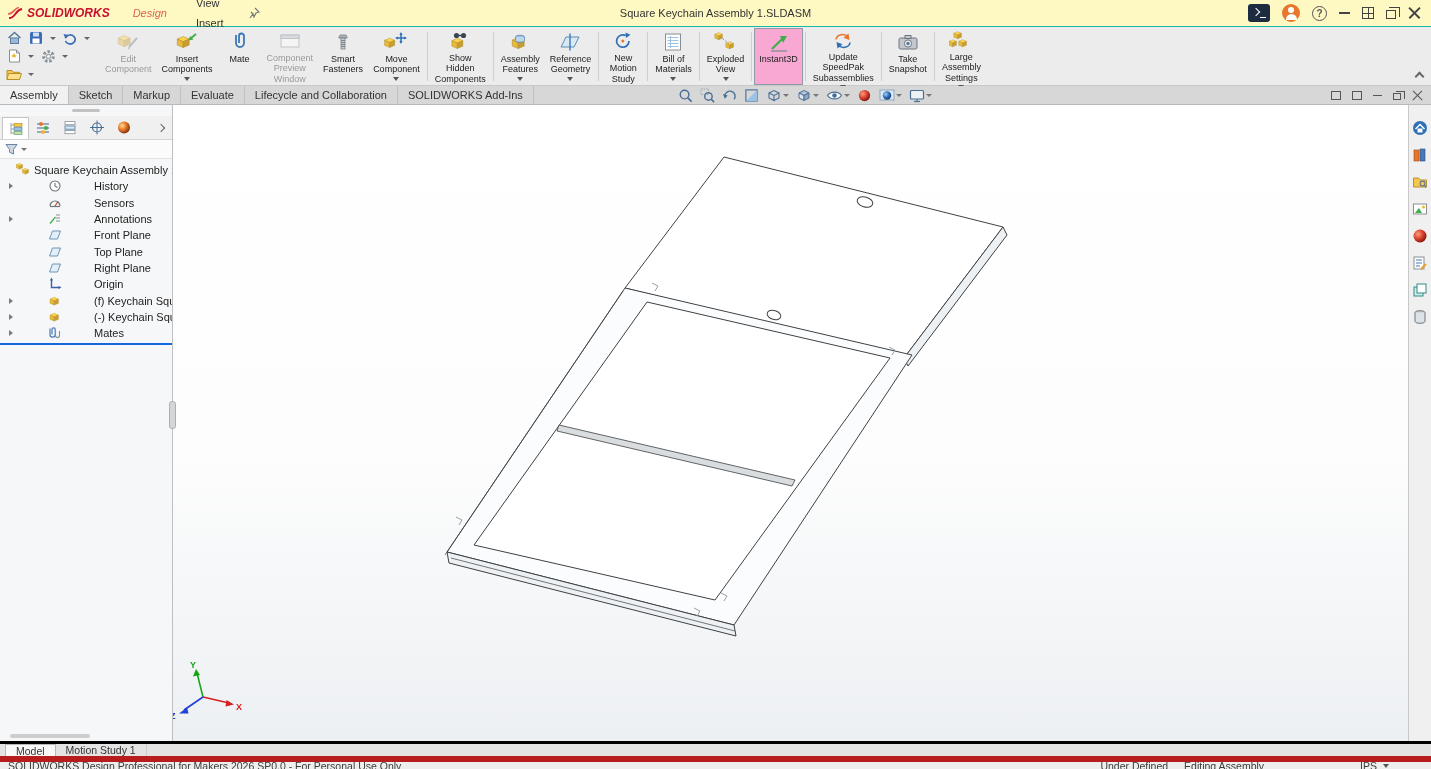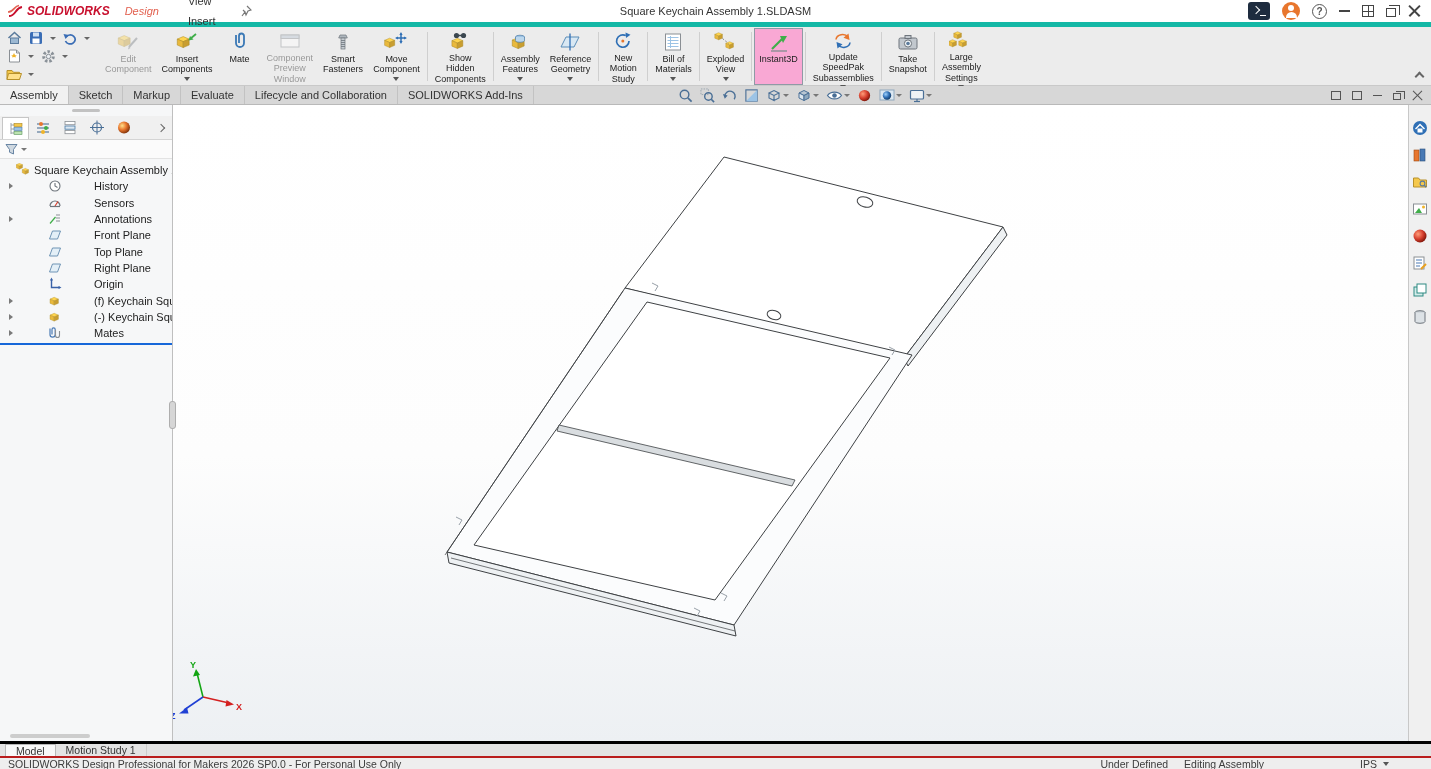--- a/index.html
+++ b/index.html
@@ -5,25 +5,25 @@
   * { box-sizing: border-box; }
   html,body { margin:0; padding:0; }
   body {
     width:1431px; height:769px; overflow:hidden; position:relative;
     font-family:"Liberation Sans", sans-serif; font-size:11px; color:#222;
     background:#e9e9e9;
   }
   svg { display:block; }
 
   
-  .titlebar{ position:absolute; top:0; left:0; right:0; height:27px; background:#ffffff;
-    display:flex; align-items:center; border-bottom:5px solid #14b8a6; }
+  .titlebar{ position:absolute; top:0; left:0; right:0; height:27px; background:#fef9c3;
+    display:flex; align-items:center; border-bottom:1px solid #14b8a6; }
   .logo{ display:flex; align-items:center; gap:3px; padding-left:7px; }
   .brand{ color:#c8102e; font-weight:bold; font-style:italic; font-size:12px; }
-  .brand-suffix{ color:#e2604f; font-style:italic; font-size:11px; margin-left:12px; }
+  .brand-suffix{ color:#e2604f; font-style:italic; font-size:11px; margin-left:20px; }
   .menus{ display:flex; margin-left:20px;flex-direction:column; }
   .menu{ padding:4px 9px; color:#333; cursor:default; }
   .pin{ margin-left:4px; }
   .doc-title{ position:absolute; left:50%; transform:translateX(-50%); color:#333; }
   .tb-right{ margin-left:auto; display:flex; align-items:center; gap:12px; padding-right:10px; }
   .console-btn{ width:22px; height:18px; background:#1e2c3f; border-radius:3px; position:relative; }
   .console-btn::before{ content:""; position:absolute; left:5px; top:5px; width:5px; height:5px;
     border-right:1.5px solid #fff; border-top:1.5px solid #fff; transform:rotate(45deg); }
   .console-btn::after{ content:""; position:absolute; right:4px; bottom:4px; width:6px; height:1.5px; background:#fff; }
   .avatar{ width:18px; height:18px; border-radius:50%; background:#e8762d; position:relative; }
@@ -104,21 +104,21 @@
   .rs-btn{ width:18px; height:18px; display:flex; align-items:center; justify-content:center; }
 
   
   .bottomtabs{ position:absolute; top:741px; left:0; right:0; height:15px; background:#e3e3e3;
     border-top:3px solid #000000; display:flex; align-items:stretch; padding-left:5px; }
   .btab{ padding:0 10px; display:flex; align-items:center; font-size:10.5px; color:#333; border-right:1px solid #cccccc; }
   .btab.active{ background:#f8f8f8; border:1px solid #b8b8b8; border-bottom:none; }
 
   
   .statusbar{ position:absolute; top:756px; left:0; right:0; height:13px; background:#eeeeee;
-    border-top:2px solid #b91c1c; display:flex; align-items:center; padding:0 8px; font-size:10.5px; color:#3c3c3c; }
+    border-top:6px solid #b91c1c; display:flex; align-items:center; padding:0 8px; font-size:10.5px; color:#3c3c3c; }
   .status-left{ flex:1; }
   .s-def{ margin-right:16px; }
   .s-mode{ margin-right:96px; }
   .s-units{ margin-right:6px; }
   .scaret{ width:0; height:0; border-left:3.5px solid transparent; border-right:3.5px solid transparent; border-top:4px solid #555; margin-right:34px; }
 </style>
 </head>
 <body>
 
 <svg width="0" height="0" style="position:absolute">

